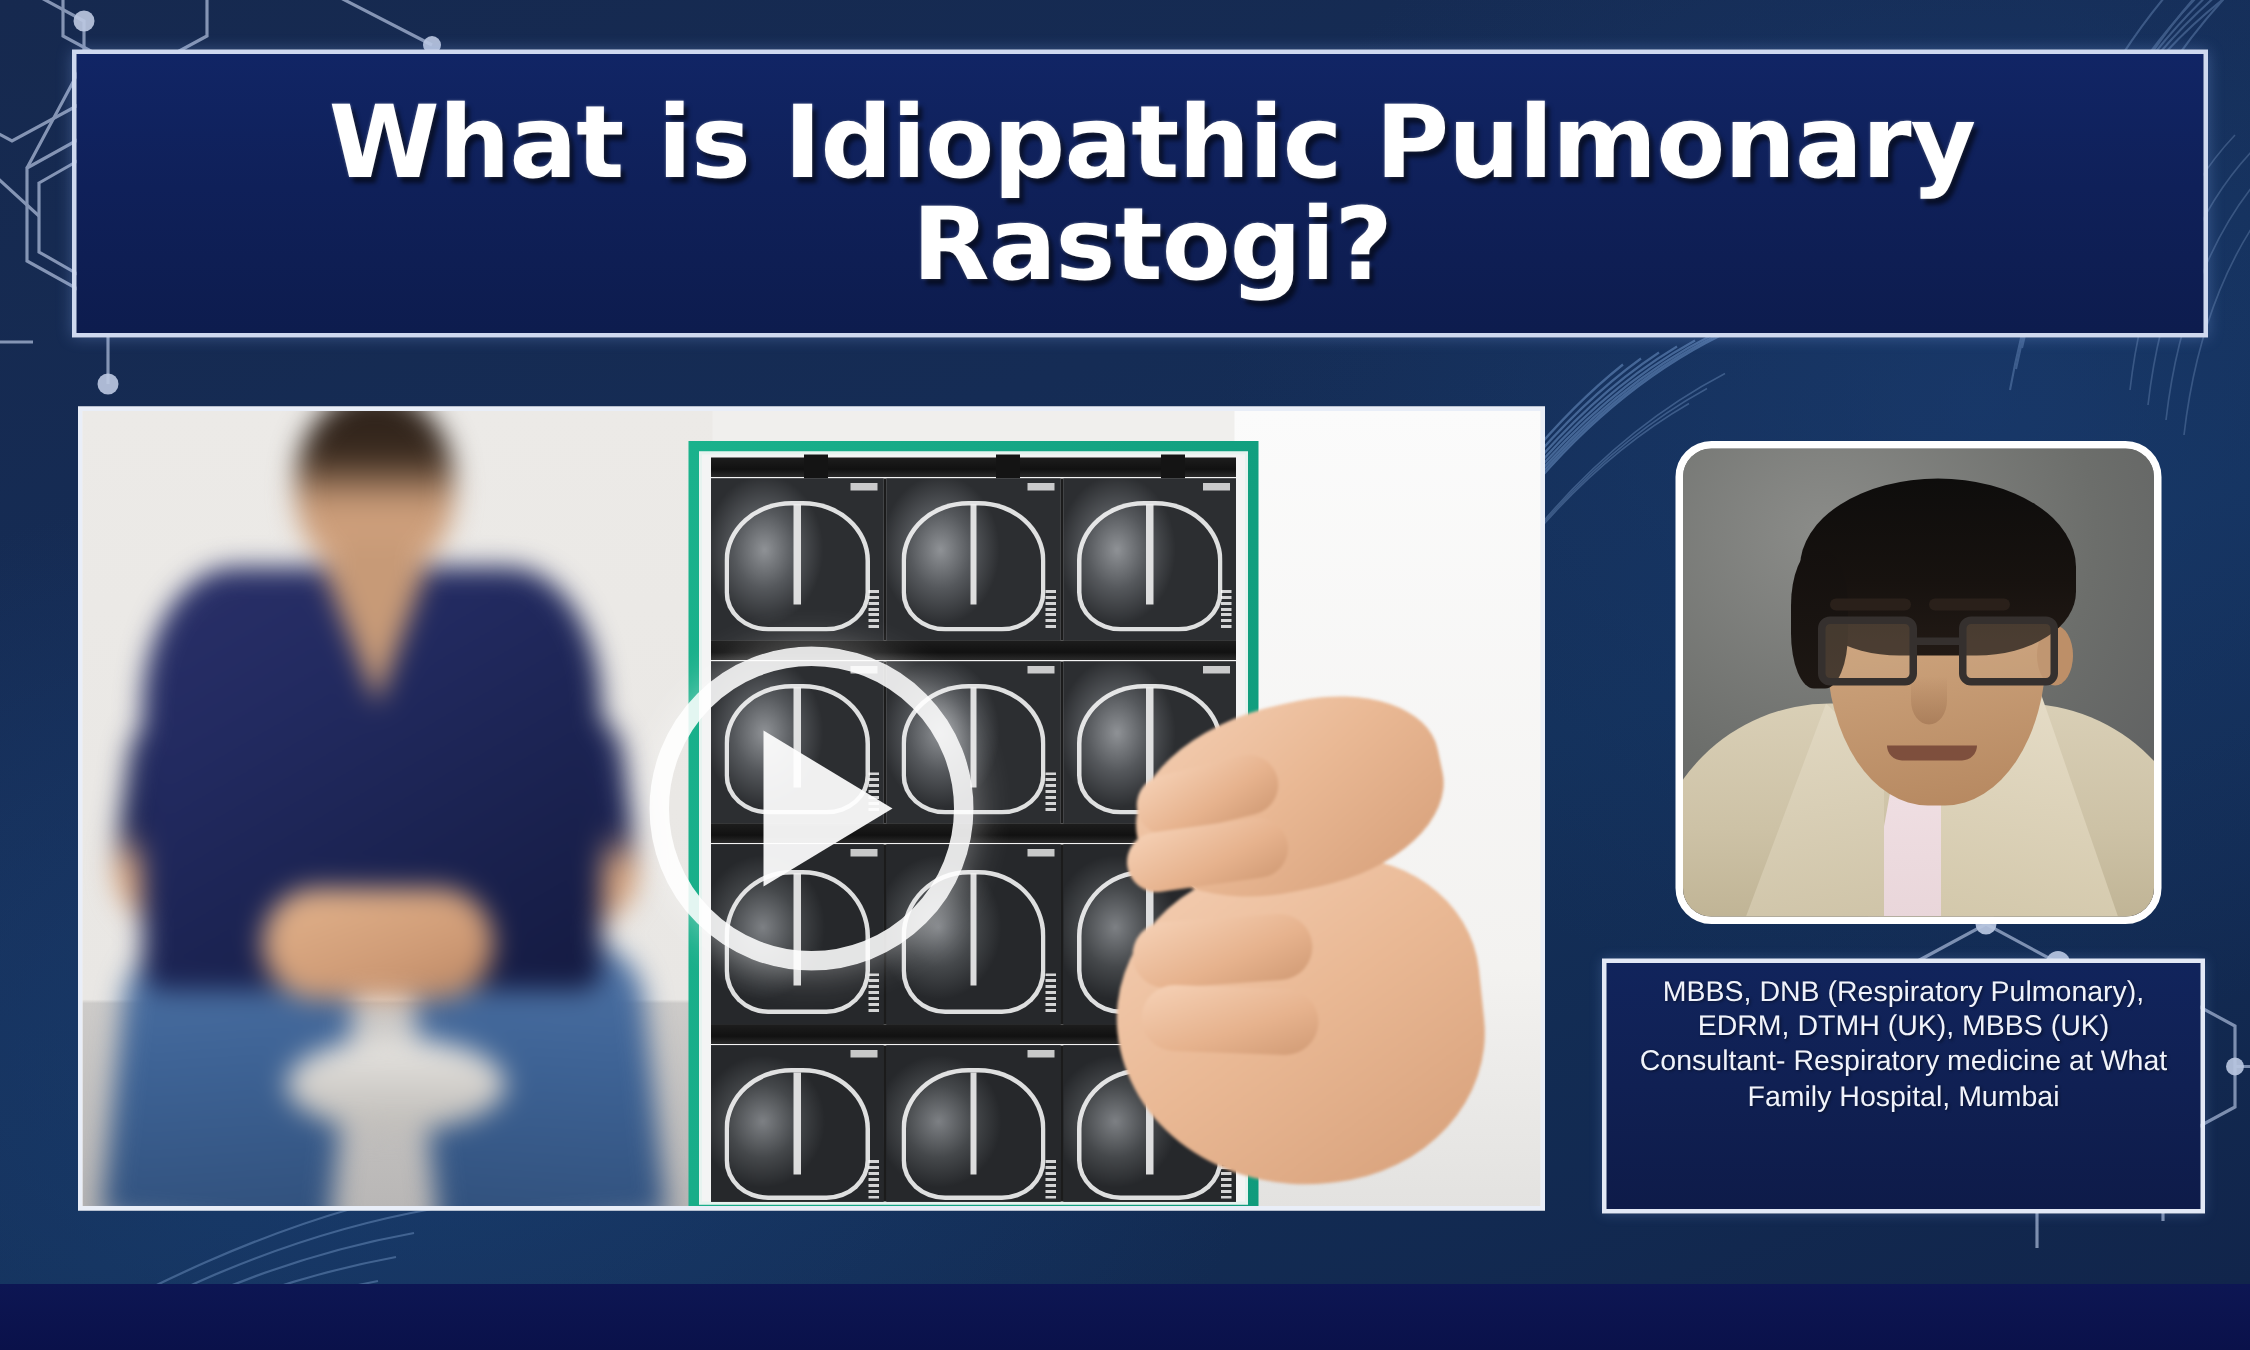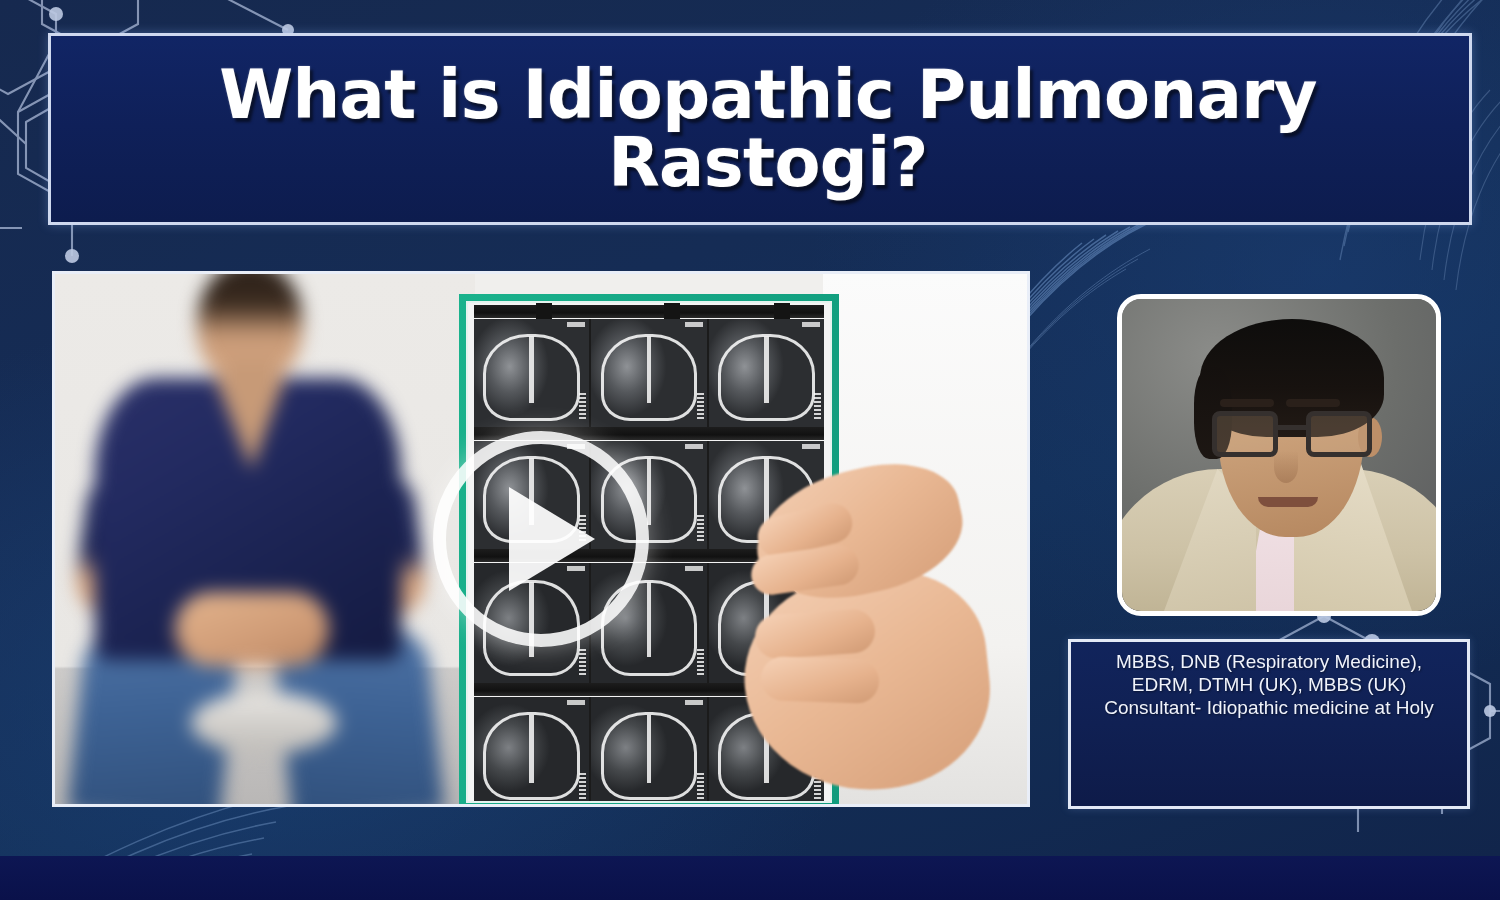--- a/index.html
+++ b/index.html
@@ -614,20 +614,21 @@
       <div class="pt-mouth"></div>
       <div class="pt-glasses">
         <span class="gl-lens l"></span>
         <span class="gl-bridge"></span>
         <span class="gl-lens r"></span>
       </div>
     </div>
   </div>
 
   <div id="name-box">
-    <div class="cred">MBBS, DNB (Respiratory Medicine),</div>
+    <div class="cred">MBBS, DNB (Respiratory Pulmonary),</div>
     <div class="cred">EDRM, DTMH (UK), MBBS (UK)</div>
-    <div class="cred">Consultant- Idiopathic medicine at Holy</div>
+    <div class="cred">Consultant- Respiratory medicine at What</div>
+    <div class="cred">Family Hospital, Mumbai</div>
   </div>
 
   <div class="bottom-strip b2"></div>
 
 </div>
 
 </body></html>

